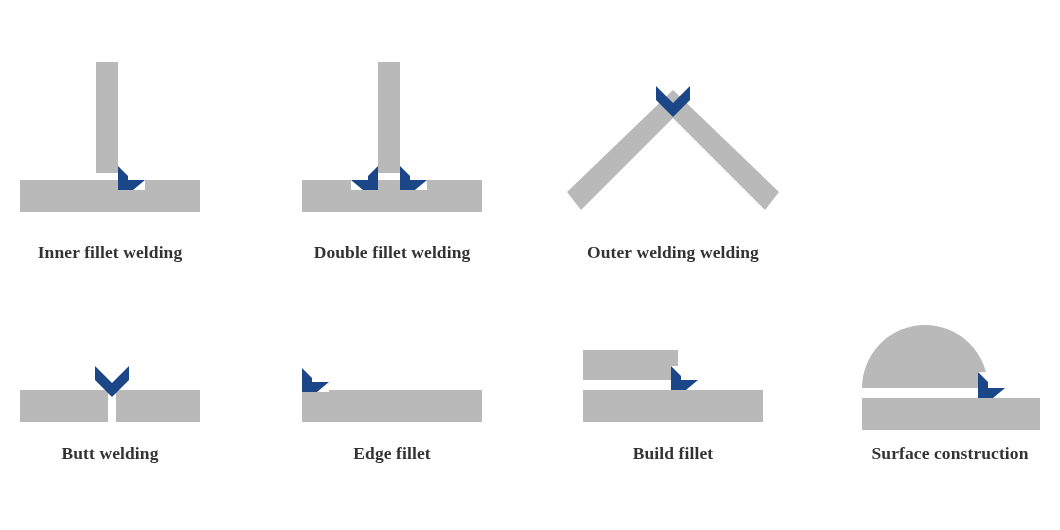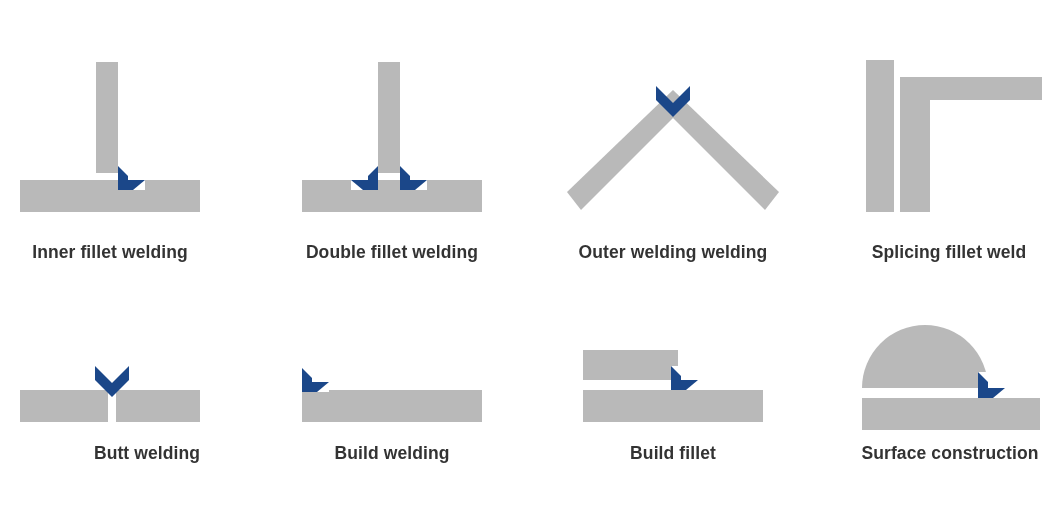--- a/index.html
+++ b/index.html
@@ -15,20 +15,21 @@
   }
   #board {
     position: relative;
     width: 1060px;
     height: 530px;
     background: #ffffff;
   }
   .panel {
     position: absolute;
     box-sizing: border-box;
+    font-family: Liberation Serif, serif;
   }
   .figure {
     position: absolute;
     left: 0;
     top: 0;
     width: 100%;
   }
   .caption {
     position: absolute;
     left: 0;
@@ -80,45 +81,38 @@
 
   <div class="panel" style="left:563px; top:40px; width:220px; height:240px;">
     <svg class="figure" width="220" height="180" viewBox="0 0 220 180">
       <path d="M 110 50 L 110 78 L 18 170 L 4 152 Z" fill="#b9b9b9"></path>
       <path d="M 110 50 L 110 78 L 202 170 L 216 152 Z" fill="#b9b9b9"></path>
       <path d="M 93 46 L 110 63 L 127 46 L 127 60 L 110 77 L 93 60 Z" fill="#1b4789"></path>
     </svg>
     <div class="caption" style="top:202px;">Outer welding welding</div>
   </div>
 
-  <div class="panel" style="left:838px; top:40px; width:222px; height:240px;">
-    <svg class="figure" width="222" height="180" viewBox="0 0 222 180">
-      <rect x="28" y="20" width="28" height="152" fill="#b9b9b9"></rect>
-      <path d="M 62 37 L 204 37 L 204 60 L 92 60 L 92 172 L 62 172 Z" fill="#b9b9b9"></path>
-    </svg>
-    <div class="caption" style="top:202px;">Splicing fillet weld</div>
-  </div>
 
   <div class="panel" style="left:0px; top:330px; width:220px; height:150px;">
     <svg class="figure" width="220" height="110" viewBox="0 0 220 110">
       <rect x="20" y="60" width="88" height="32" fill="#b9b9b9"></rect>
       <rect x="116" y="60" width="84" height="32" fill="#b9b9b9"></rect>
       <path d="M 95 36 L 112 53 L 129 36 L 129 50 L 112 67 L 95 50 Z" fill="#1b4789"></path>
     </svg>
-    <div class="caption" style="top:113px;padding-left:37px;">Butt welding</div>
+    <div class="caption" style="top:113px;">Butt welding</div>
   </div>
 
   <div class="panel" style="left:282px; top:330px; width:220px; height:150px;">
     <svg class="figure" width="220" height="110" viewBox="0 0 220 110">
       <rect x="20" y="60" width="180" height="32" fill="#b9b9b9"></rect>
       <path d="M 20 38 L 30 38 L 30 52 L 47 52 L 47 62 L 20 62 Z" fill="#1b4789"></path>
       <path d="M 20 38 L 30 48 L 30 38 Z" fill="#ffffff"></path>
       <path d="M 47 52 L 47 62 L 35 62 Z" fill="#ffffff"></path>
     </svg>
-    <div class="caption" style="top:113px;">Build welding</div>
+    <div class="caption" style="top:113px;">Edge fillet</div>
   </div>
 
   <div class="panel" style="left:563px; top:330px; width:220px; height:150px;">
     <svg class="figure" width="220" height="110" viewBox="0 0 220 110">
       <rect x="20" y="20" width="95" height="30" fill="#b9b9b9"></rect>
       <rect x="20" y="60" width="180" height="32" fill="#b9b9b9"></rect>
       <path d="M 108 36 L 118 36 L 118 50 L 135 50 L 135 60 L 108 60 Z" fill="#1b4789"></path>
       <path d="M 108 36 L 118 46 L 118 36 Z" fill="#ffffff"></path>
       <path d="M 135 50 L 135 60 L 123 60 Z" fill="#ffffff"></path>
     </svg>

